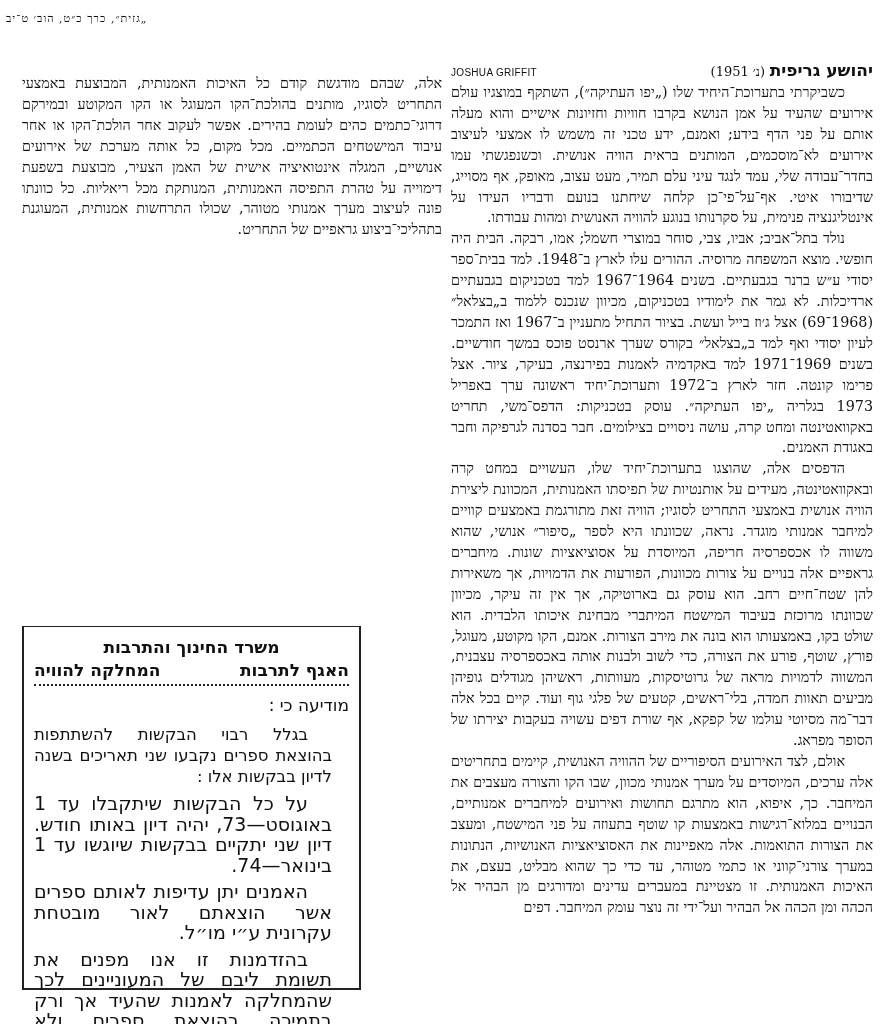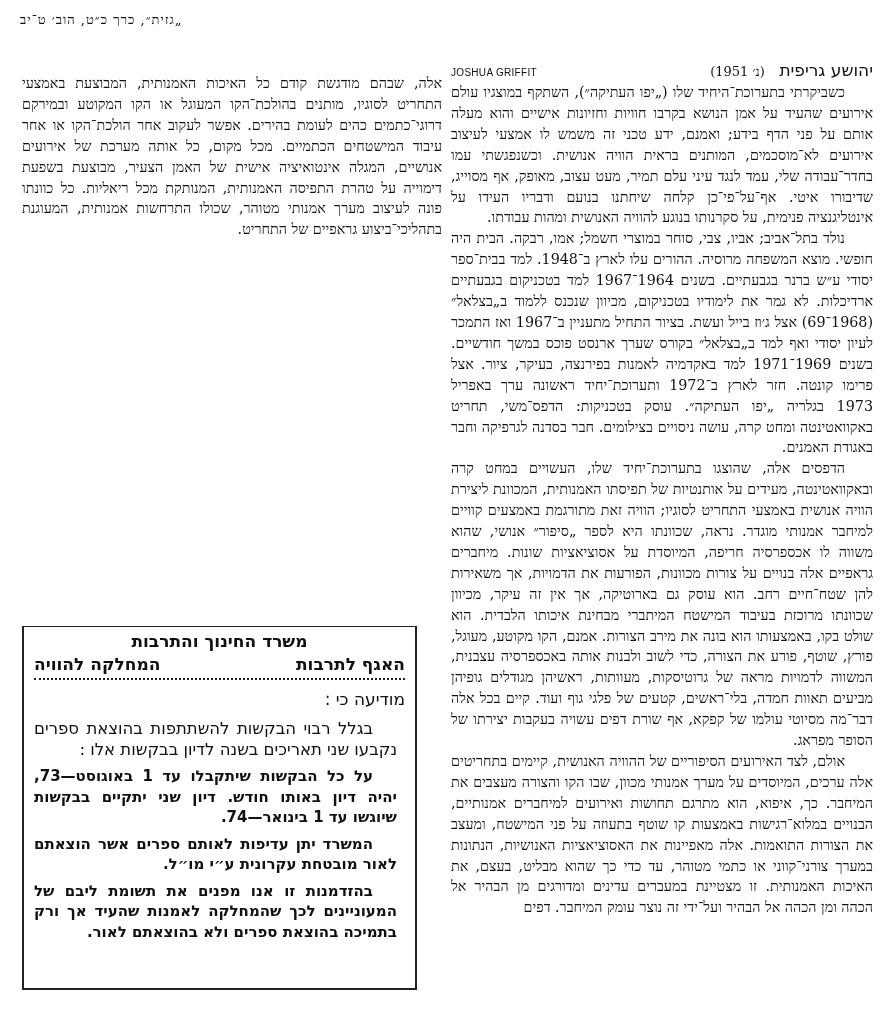--- a/index.html
+++ b/index.html
@@ -1,34 +1,34 @@
 <!DOCTYPE html>
 <html><head>
 <meta charset="utf-8">
 <style>
   html, body { margin:0; padding:0; background:#ffffff; }
   body { width:882px; height:1024px; position:relative; overflow:hidden; color:#111; font-family:"DejaVu Serif", serif; }
-  .running-head { position:absolute; left:20px; top:12px; font-size:13px; direction:rtl; letter-spacing:1px; }
+  .running-head { position:absolute; left:6px; top:12px; font-size:11px; direction:rtl; letter-spacing:1px; }
   .col { position:absolute; direction:rtl; text-align:justify; text-align-last:right; font-size:14.3px; line-height:20.9px; }
   .col-right { left:451px; top:60px; width:422px; }
   .col-left { left:22px; top:73px; width:420px; }
   .col p { margin:0; }
   .indent { text-indent:28px; }
   .title-row { display:flex; flex-direction:row; justify-content:space-between; align-items:baseline; height:22px; }
-  .title-he { font-weight:normal; font-size:17px; font-family:"DejaVu Sans", sans-serif; }
-  .title-dates { font-size:13px; margin-right:10px; }
+  .title-he { font-weight:bold; font-size:17px; font-family:"DejaVu Sans", sans-serif; }
+  .title-dates { font-size:13px; }
   .title-en { font-family:"Liberation Sans", sans-serif; font-size:10px; direction:ltr; letter-spacing:0.3px; }
-  .notice { position:absolute; left:22px; top:626px; width:395px; height:364px; border:2px solid #222; border-top-width:1.5px; direction:rtl; font-family:"DejaVu Sans", sans-serif; box-sizing:border-box; padding:0 10px 0 10px; }
+  .notice { position:absolute; left:22px; top:626px; width:339px; height:364px; border:2px solid #222; border-top-width:1.5px; direction:rtl; font-family:"DejaVu Sans", sans-serif; box-sizing:border-box; padding:6px 10px 0 10px; }
   .notice-ministry { text-align:center; font-weight:bold; font-size:17px; line-height:22px; margin-top:3px; }
   .notice-depts { display:flex; justify-content:space-between; font-weight:bold; font-size:17px; line-height:24px; }
   .notice-rule { border-bottom:2px dotted #222; margin:2px 0 8px 0; }
   .notice-announce { font-size:17px; line-height:22px; margin-bottom:8px; }
   .notice-body { font-size:16.5px; line-height:21px; text-align:justify; text-align-last:right; }
-  .notice-body p { margin:0 8px 6px 0; }
-  .notice-body .bold { font-weight:bold; font-size:15px; line-height:20.5px; }
+  .notice-body p { margin:0 17px 6px 0; }
+  .notice-body .bold { font-weight:normal; font-size:19px; line-height:20.5px; }
   .notice-body .ind { text-indent:24px; }
 </style>
 </head>
 <body>
 
 <div class="running-head">„גזית״, כרך כ״ט, הוב׳ ט־יב</div>
 
 <div class="col col-right">
   <div class="title-row">
     <span>
@@ -51,16 +51,16 @@
   <div class="notice-ministry">משרד החינוך והתרבות</div>
   <div class="notice-depts">
     <span>האגף לתרבות</span>
     <span>המחלקה להוויה</span>
   </div>
   <div class="notice-rule"></div>
   <div class="notice-announce">מודיעה כי :</div>
   <div class="notice-body">
     <p class="ind">בגלל רבוי הבקשות להשתתפות בהוצאת ספרים נקבעו שני תאריכים בשנה לדיון בבקשות אלו :</p>
     <p class="ind bold">על כל הבקשות שיתקבלו עד 1 באוגוסט—73, יהיה דיון באותו חודש. דיון שני יתקיים בבקשות שיוגשו עד 1 בינואר—74.</p>
-    <p class="ind bold">המשרד יתן עדיפות לאותם ספרים אשר הוצאתם לאור מובטחת עקרונית ע״י מו״ל.</p>
+    <p class="ind bold">האמנים יתן עדיפות לאותם ספרים אשר הוצאתם לאור מובטחת עקרונית ע״י מו״ל.</p>
     <p class="ind bold">בהזדמנות זו אנו מפנים את תשומת ליבם של המעוניינים לכך שהמחלקה לאמנות שהעיד אך ורק בתמיכה בהוצאת ספרים ולא בהוצאתם לאור.</p>
   </div>
 </div>
 
 </body></html>

